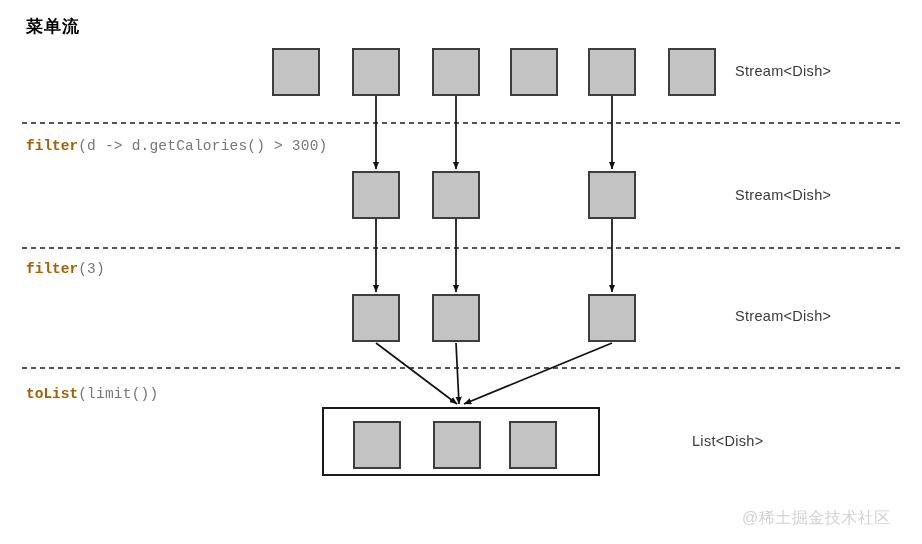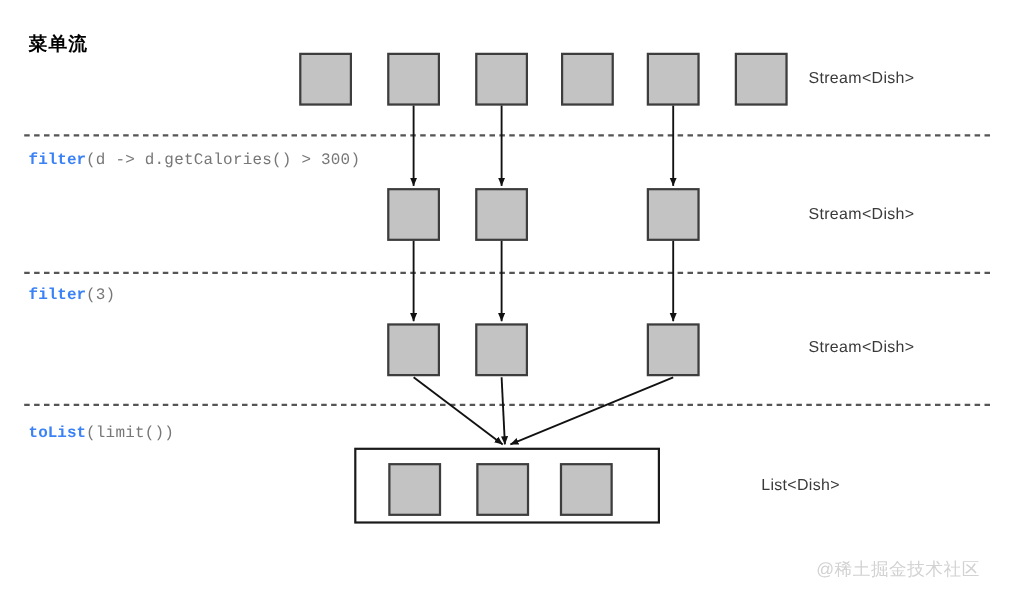--- a/index.html
+++ b/index.html
@@ -7,36 +7,36 @@
     width:922px;height:544px;
     background:#ffffff;
     font-family:"Liberation Sans", sans-serif;
     overflow:hidden;
     position:relative;
   }
   #stage{position:absolute;left:0;top:0;width:922px;height:544px;}
 
   
   .title{
-    position:absolute;left:26px;top:28px;
+    position:absolute;left:26px;top:15px;
     font-family:Liberation Mono, monospace;
     font-size:17px;font-weight:bold;color:#000;
     letter-spacing:1px;
     white-space:nowrap;
   }
   .op-label{
     position:absolute;
     font-family:"Liberation Mono","DejaVu Sans Mono",monospace;
     font-size:14.5px;
     white-space:nowrap;
     color:#777;
     letter-spacing:0.2px;
   }
   .op-label .op-name{
-    font-weight:bold;color:#3b82f6;
+    font-weight:bold;color:#a16207;
     letter-spacing:0px;
   }
   .type-label{
     position:absolute;
     font-family:Liberation Sans, sans-serif;
     font-size:14.5px;color:#3a3a3a;
     white-space:nowrap;
     letter-spacing:0.3px;
   }
   .caption{

